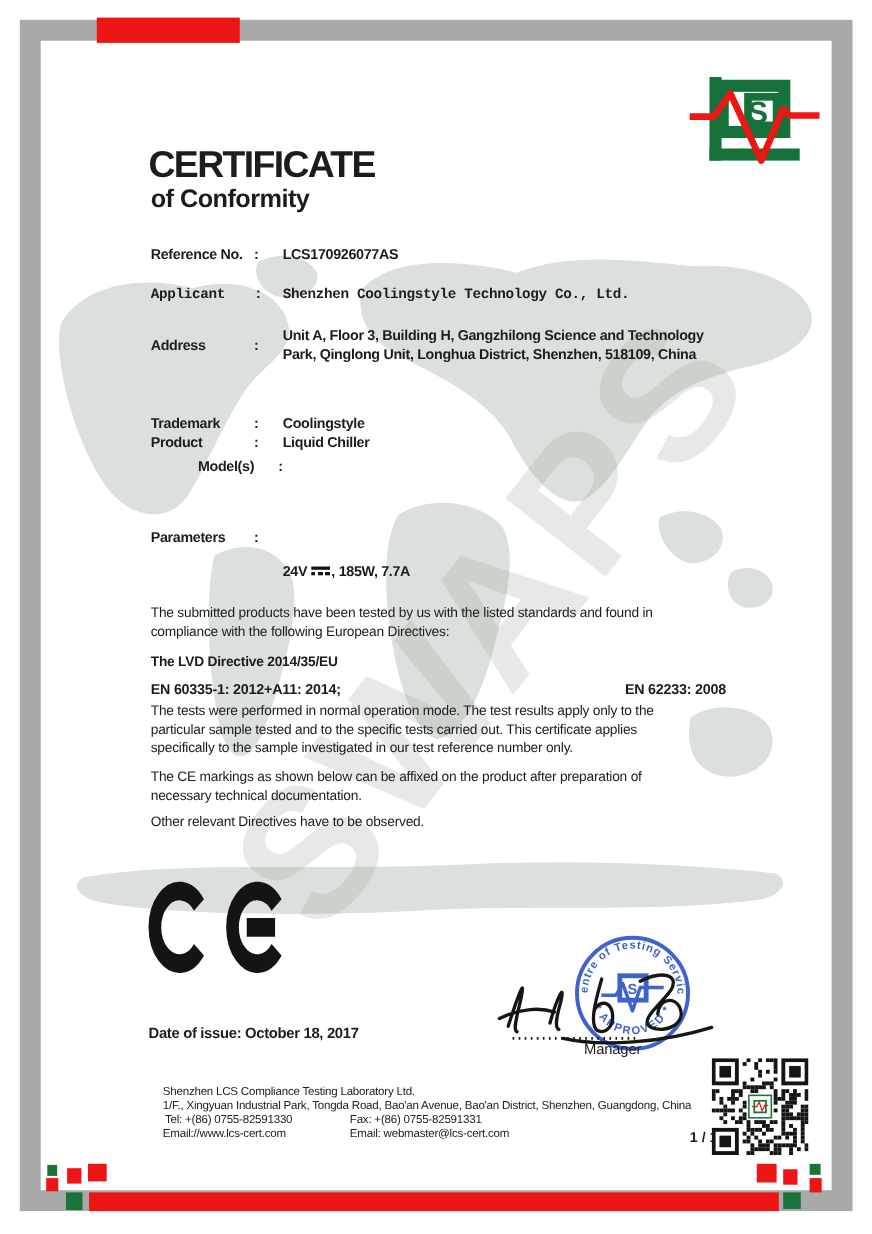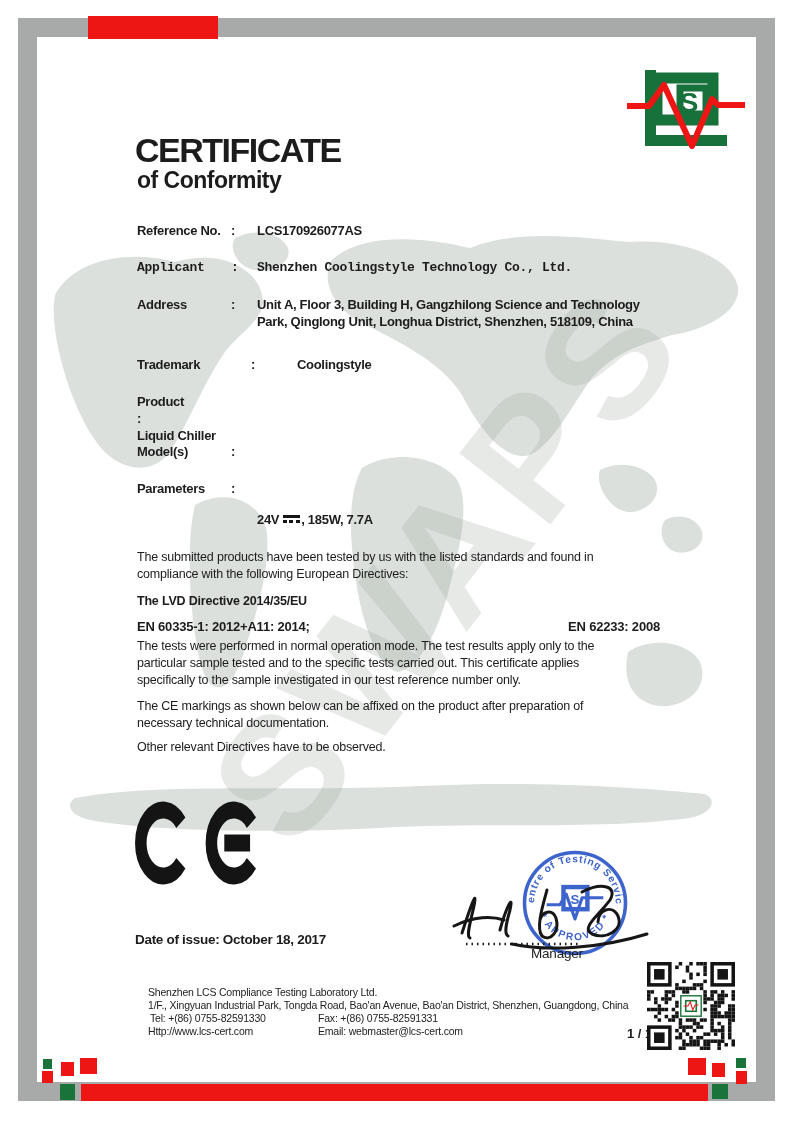--- a/index.html
+++ b/index.html
@@ -105,37 +105,37 @@
   <div class="row" style="top:222px;">
     <span class="lbl">Reference No.</span>
     <span class="col">:</span>
     <span class="val">LCS170926077AS</span>
   </div>
   <div class="row" style="top:259px;font-family:Liberation Mono, monospace;">
     <span class="lbl">Applicant</span>
     <span class="col">:</span>
     <span class="val">Shenzhen Coolingstyle Technology Co., Ltd.</span>
   </div>
-  <div class="row" style="top:296px;">
+  <div class="row" style="top:296px;align-items:center;">
     <span class="lbl">Address</span>
     <span class="col">:</span>
     <span class="val">Unit A, Floor 3, Building H, Gangzhilong Science and Technology
 Park, Qinglong Unit, Longhua District, Shenzhen, 518109, China</span>
   </div>
-  <div class="row" style="top:356px;gap:20px;">
+  <div class="row" style="top:376px;">
     <span class="lbl">Trademark</span>
     <span class="col">:</span>
     <span class="val">Coolingstyle</span>
   </div>
-  <div class="row" style="top:393px;flex-direction:column;">
+  <div class="row" style="top:393px;">
     <span class="lbl">Product</span>
     <span class="col">:</span>
     <span class="val">Liquid Chiller</span>
   </div>
-  <div class="row" style="top:443px;">
+  <div class="row" style="top:415px;text-align:right;">
     <span class="lbl">Model(s)</span>
     <span class="col">:</span>
   </div>
   <div class="row" style="top:480px;">
     <span class="lbl">Parameters</span>
     <span class="col">:</span>
   </div>
   <div class="param2">
     <span>24V</span><span class="dc"></span><span>, 185W, 7.7A</span>
   </div>
@@ -193,21 +193,21 @@
       <path d="M60,66 C95,74 150,70 195,56"></path>
     </g>
     <path d="M14,66 L128,66" stroke="#161616" stroke-width="2.5" stroke-dasharray="1.5,4" fill="none"></path>
   </svg>
   <div class="manager">Manager</div>
 
   <div class="foot" style="left:148px;top:986px;">Shenzhen LCS Compliance Testing Laboratory Ltd.</div>
   <div class="foot" style="left:148px;top:999px;">1/F., Xingyuan Industrial Park, Tongda Road, Bao'an Avenue, Bao'an District, Shenzhen, Guangdong, China</div>
   <div class="foot" style="left:150px;top:1012px;">Tel: +(86) 0755-82591330</div>
   <div class="foot" style="left:318px;top:1012px;">Fax: +(86) 0755-82591331</div>
-  <div class="foot" style="left:148px;top:1025px;">Http://www.lcs-cert.com</div>
+  <div class="foot" style="left:148px;top:1025px;">Email://www.lcs-cert.com</div>
   <div class="foot" style="left:318px;top:1025px;">Email: webmaster@lcs-cert.com</div>
   <div class="page-num">1 / 1</div>
 
   <div class="qr"><svg width="88" height="88" viewBox="0 0 88 88">
         <rect x="31.68" y="0" width="3.52" height="3.52" fill="#141414"></rect>
         <rect x="42.24" y="0" width="3.52" height="3.52" fill="#141414"></rect>
         <rect x="49.28" y="0" width="3.52" height="3.52" fill="#141414"></rect>
         <rect x="52.8" y="0" width="3.52" height="3.52" fill="#141414"></rect>
         <rect x="56.32" y="0" width="3.52" height="3.52" fill="#141414"></rect>
         <rect x="28.16" y="3.52" width="3.52" height="3.52" fill="#141414"></rect>

